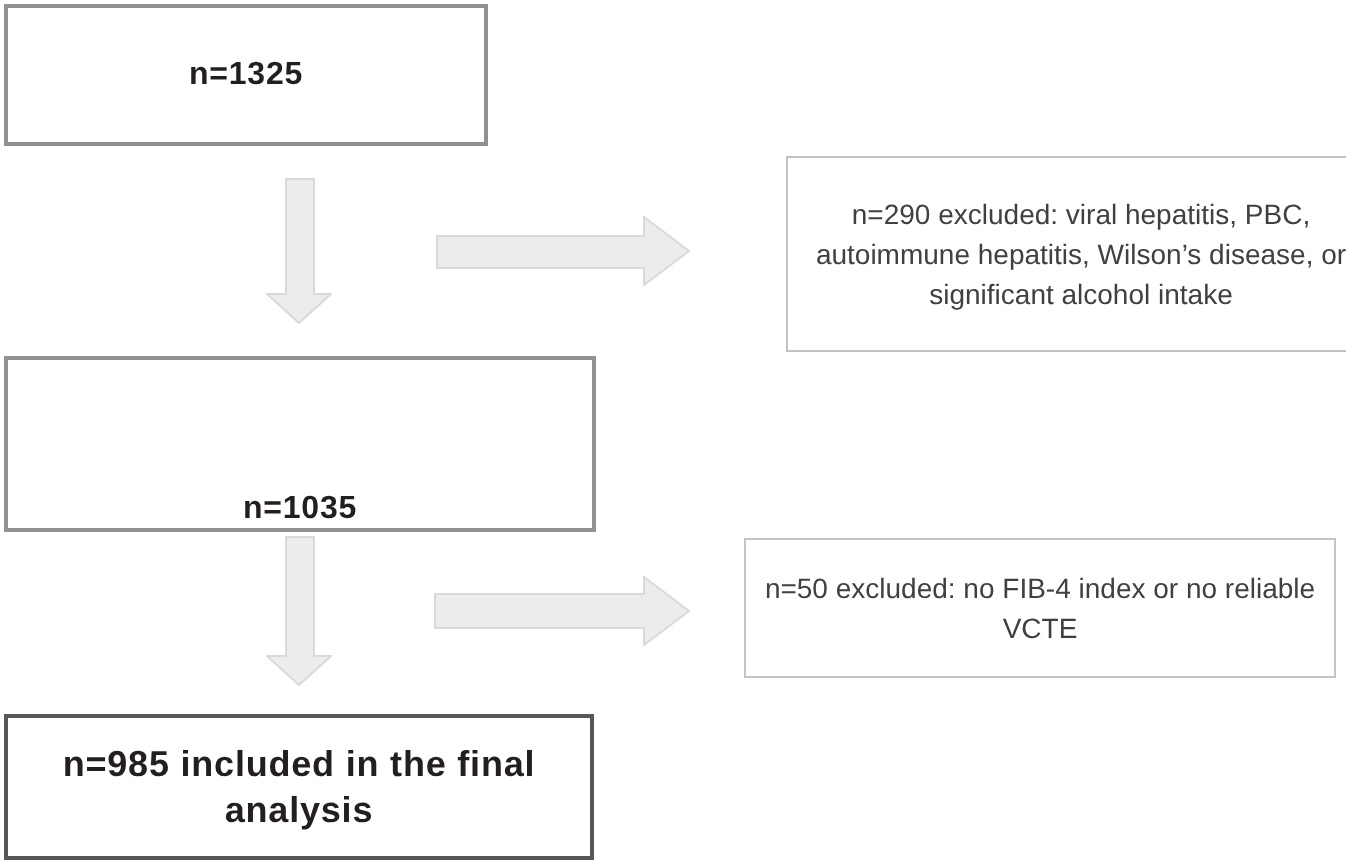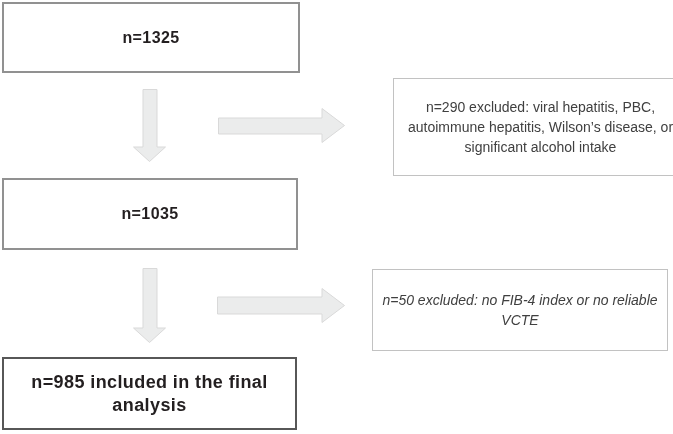--- a/index.html
+++ b/index.html
@@ -33,22 +33,22 @@
     border: 2px solid var(--box-border);
     display: flex;
     align-items: center;
     justify-content: center;
     text-align: center;
     color: var(--text-strong);
     font-weight: bold;
     font-size: 16px;
     letter-spacing: 0.4px;
   }
-  .node-initial { left: 2px; top: 2px; width: 298px; height: 71px; }
-  .node-mid     { left: 2px; top: 178px; width: 296px; height: 72px; }
+  .node-initial { left: 2px; top: 2px; width: 242px; height: 71px; }
+  .node-mid     { left: 2px; top: 178px; width: 296px; height: 88px; align-items: flex-end; }
   .node-final {
     left: 2px; top: 357px; width: 295px; height: 73px;
     border-color: var(--final-box-border);
     font-size: 18px;
     line-height: 23px;
     padding: 0 22px;
     justify-content: center;
   }
   .note {
     position: absolute;
@@ -59,21 +59,21 @@
     align-items: center;
     justify-content: center;
     text-align: center;
     color: var(--text-note);
     font-weight: normal;
     font-size: 14px;
     line-height: 20px;
     padding: 0 5px;
   }
   .note-1 { left: 373px; top: 78px;  width: 295px; height: 98px; margin-left: 20px; }
-  .note-2 { left: 372px; top: 269px; width: 296px; height: 82px; font-style: italic; }
+  .note-2 { left: 372px; top: 269px; width: 296px; height: 70px; }
   .arrow { position: absolute; display: block; }
   .arrow polygon {
     fill: var(--arrow-fill);
     stroke: var(--arrow-stroke);
     stroke-width: 1;
   }
   .arrow-down-1  { left: 133px; top: 89px;  }
   .arrow-right-1 { left: 218px; top: 108px; }
   .arrow-down-2  { left: 133px; top: 268px; }
   .arrow-right-2 { left: 217px; top: 288px; }

